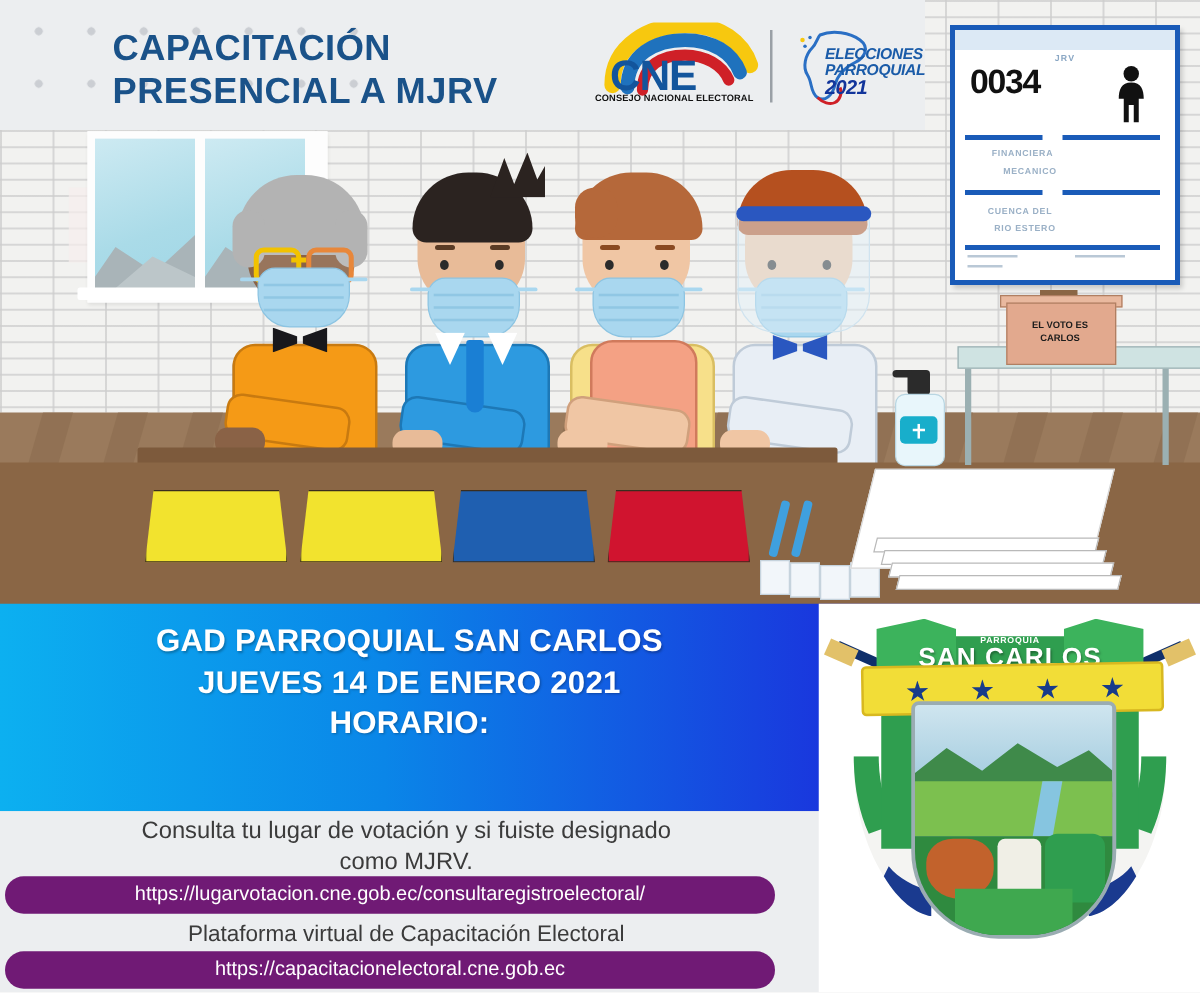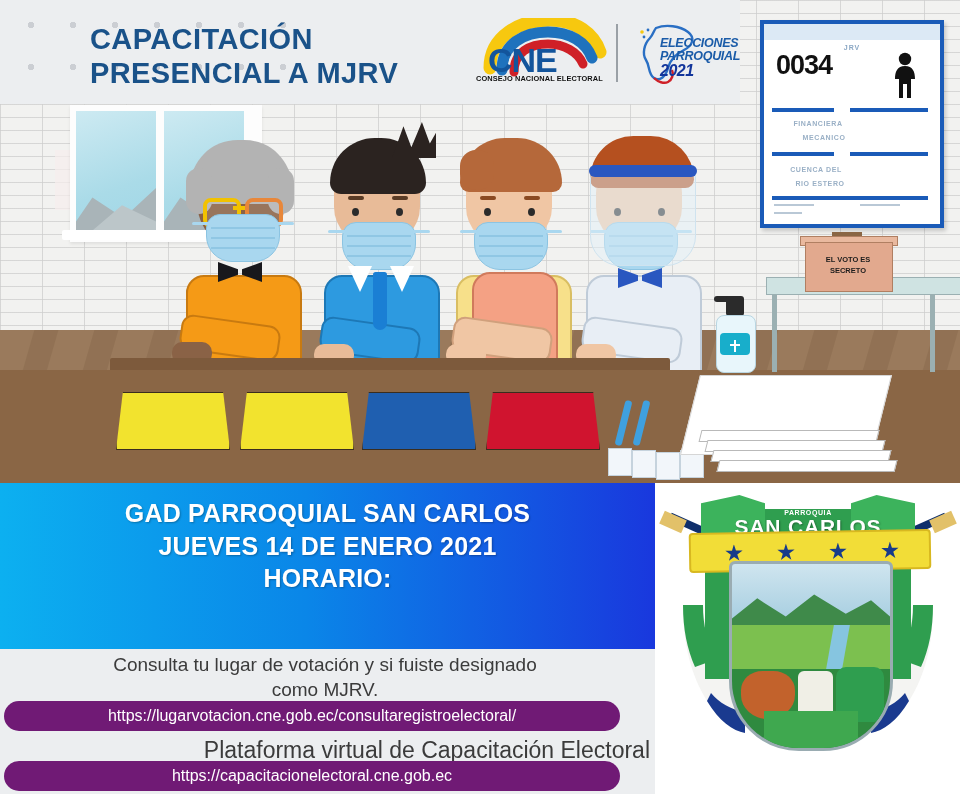--- a/index.html
+++ b/index.html
@@ -136,21 +136,21 @@
     font-size:25px;font-weight:bold;line-height:1.3;letter-spacing:.2px;
     text-shadow:1px 1px 2px rgba(0,0,0,.28);}
   .banner-text div{white-space:nowrap;}
 
   
   .bottom{position:absolute;left:0;top:649px;width:960px;height:145px;background:#eceef0;}
   .bt-note{position:absolute;left:0;top:4px;width:650px;text-align:center;color:#3b3b3b;
     font-size:19px;line-height:1.3;}
   .url-btn{position:absolute;background:#701a75;border-radius:16px;color:#fff;text-align:center;
     font-size:16px;line-height:30px;height:30px;}
-  .bt-note2{position:absolute;left:0;top:57px;width:650px;text-align:right;color:#3b3b3b;font-size:23px;}
+  .bt-note2{position:absolute;left:0;top:57px;width:650px;text-align:center;color:#3b3b3b;font-size:18px;}
 
   
   .emblem-panel{position:absolute;left:655px;top:483px;width:305px;height:311px;background:#fff;}
   .emblem{position:absolute;left:12px;top:4px;width:282px;height:300px;}
   .em-green{position:absolute;left:38px;top:22px;width:206px;height:170px;background:#2f9e4f;
     border-radius:6px 6px 0 0;}
   .em-ribbon-l,.em-ribbon-r{position:absolute;top:8px;width:64px;height:46px;background:#3cb35c;}
   .em-ribbon-l{left:34px;clip-path:polygon(0 18%,60% 0,100% 18%,100% 100%,60% 80%,0 100%);}
   .em-ribbon-r{left:184px;clip-path:polygon(0 18%,40% 0,100% 18%,100% 100%,40% 80%,0 100%);}
   .em-band{position:absolute;left:22px;top:44px;width:238px;height:36px;background:#f2dd37;
@@ -382,21 +382,21 @@
     </div>
 
     <div class="table-leg" style="left:772px;top:290px;"></div>
     <div class="table-leg" style="left:930px;top:290px;"></div>
     <div class="table-top"></div>
     <div class="box-slot"></div>
     <div class="box-lid"></div>
     <div class="box"></div>
     <div class="box-text">
       <span>EL VOTO ES</span><br>
-      <span>SECRETO</span>
+      <span>CARLOS</span>
     </div>
 
     <div class="papers"></div>
     <div class="paper-stack" style="left:700px;top:430px;width:176px;height:10px;transform:skewX(-14deg);"></div>
     <div class="paper-stack" style="left:706px;top:440px;width:176px;height:10px;transform:skewX(-14deg);"></div>
     <div class="paper-stack" style="left:712px;top:450px;width:176px;height:10px;transform:skewX(-14deg);"></div>
     <div class="paper-stack" style="left:718px;top:460px;width:176px;height:10px;transform:skewX(-14deg);"></div>
   </div>
 
   <div class="header">

